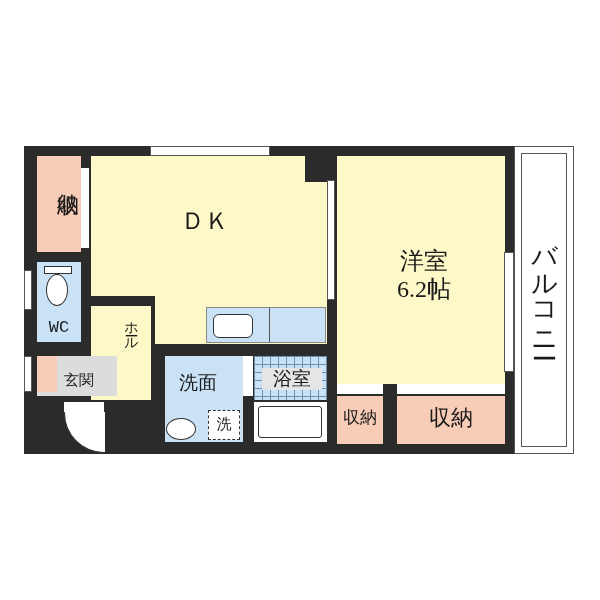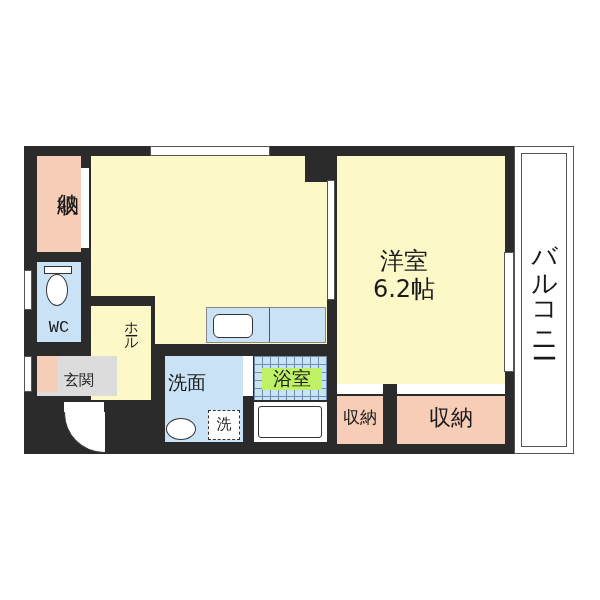--- a/index.html
+++ b/index.html
@@ -33,26 +33,27 @@
 
 <div class="wall" style="left:305px;top:156px;width:22px;height:26px;"></div>
 
 <div class="window" style="left:150px;top:146px;width:120px;height:10px;"></div>
 
 <div class="room blue" style="left:206px;top:307px;width:120px;height:36px;border:1px solid #888;box-sizing:border-box;">
   <div class="abs" style="left:6px;top:6px;width:40px;height:24px;background:#fff;border:1px solid #333;border-radius:6px;box-sizing:border-box;"></div>
   <div class="abs" style="left:62px;top:0;width:1px;height:34px;background:#555;"></div>
 </div>
 <div class="lbl" style="left:150px;top:208px;width:110px;font-size:24px;">
+  <div>ＤＫ</div>
 </div>
 
 <div class="window" style="left:327px;top:180px;width:8px;height:120px;"></div>
 
 <div class="room yellow" style="left:337px;top:156px;width:168px;height:228px;"></div>
-<div class="lbl" style="left:344px;top:248px;width:120px;font-size:24px;">
+<div class="lbl" style="left:364px;top:248px;width:120px;font-size:24px;font-family:Liberation Serif, serif;">
   <div>洋室</div>
   <div>6.2帖</div>
 </div>
 
 <div class="window" style="left:504px;top:252px;width:10px;height:120px;"></div>
 
 <div class="white" style="position:absolute;left:337px;top:384px;width:46px;height:10px;"></div>
 <div class="white" style="position:absolute;left:397px;top:384px;width:108px;height:10px;"></div>
 
 <div class="room pink" style="left:337px;top:396px;width:46px;height:48px;"></div>
@@ -76,22 +77,22 @@
 
 <div class="room gray" style="left:37px;top:356px;width:80px;height:40px;"></div>
 <div class="room pink" style="left:37px;top:356px;width:20px;height:36px;"></div>
 <div class="lbl" style="left:57px;top:372px;width:44px;font-size:15px;">玄関</div>
 <div class="window" style="left:24px;top:356px;width:8px;height:36px;"></div>
 
 <div class="white" style="position:absolute;left:64px;top:402px;width:40px;height:10px;"></div>
 <div class="abs" style="left:64px;top:412px;width:40px;height:40px;border-left:1px solid #333;border-bottom:1px solid #333;border-bottom-left-radius:40px;background:#fff;"></div>
 
 <div class="room blue" style="left:165px;top:356px;width:78px;height:86px;"></div>
-<div class="lbl" style="left:157px;top:372px;width:60px;font-size:19px;">洗面</div>
+<div class="lbl" style="left:168px;top:372px;width:60px;font-size:19px;">洗面</div>
 <div class="abs" style="left:166px;top:418px;width:30px;height:22px;background:#fff;border:1px solid #333;border-radius:50%;box-sizing:border-box;"></div>
 <div class="abs" style="left:208px;top:410px;width:32px;height:30px;border:1px dashed #333;background:#fff;box-sizing:border-box;"></div>
 <div class="lbl" style="left:208px;top:416px;width:32px;font-size:15px;">洗</div>
 <div class="white" style="position:absolute;left:243px;top:356px;width:10px;height:40px;"></div>
 
 <div class="room" style="left:254px;top:356px;width:73px;height:44px;background-color:#c9e2f5;background-image:linear-gradient(#6c8fb0 1px, transparent 1px),linear-gradient(90deg,#6c8fb0 1px, transparent 1px);background-size:8px 8px;"></div>
-<div class="lbl" style="left:262px;top:368px;width:60px;font-size:19px;background:#bef264;">浴室</div>
+<div class="lbl" style="left:262px;top:368px;width:60px;font-size:19px;background:#e5e5e5;">浴室</div>
 <div class="room white" style="left:254px;top:402px;width:73px;height:40px;"></div>
 <div class="abs" style="left:258px;top:406px;width:64px;height:32px;border:1px solid #333;border-radius:3px;box-sizing:border-box;"></div>
 
 </body></html>

